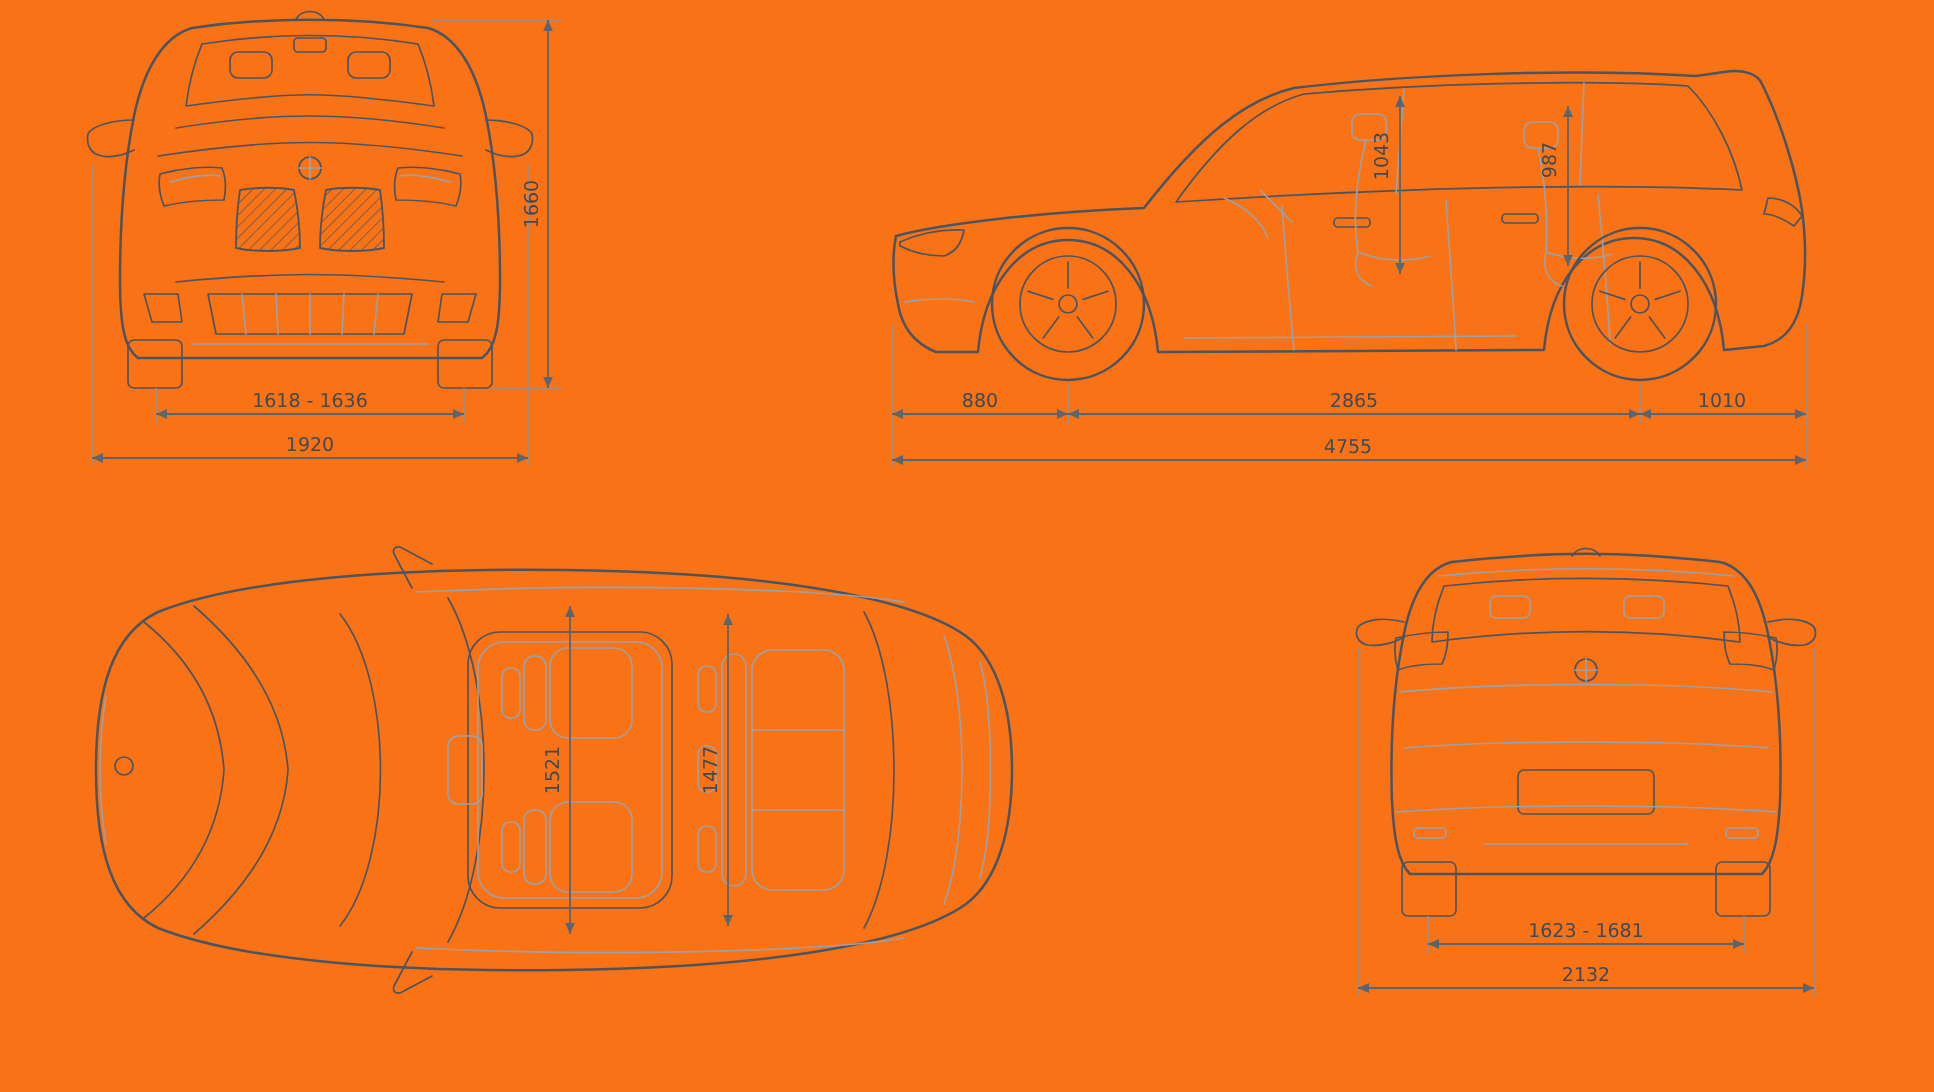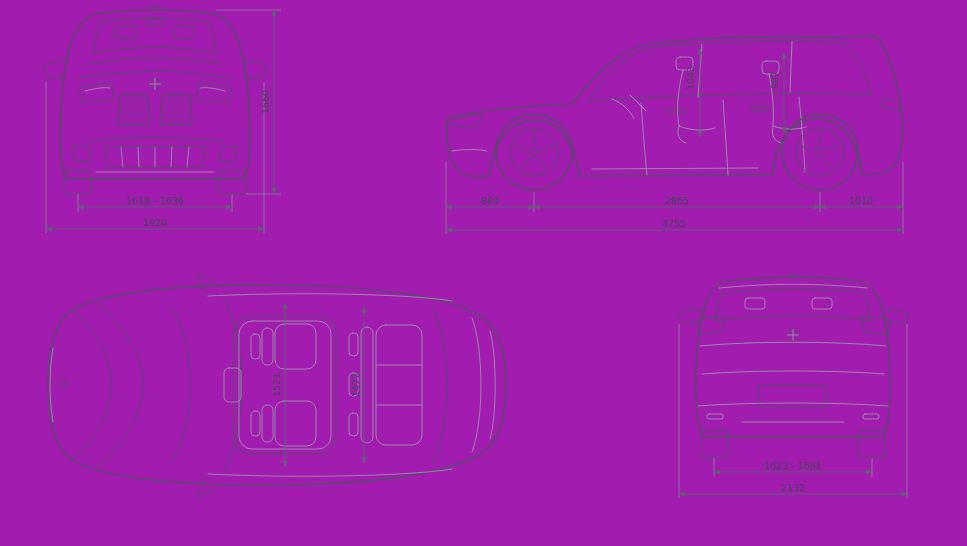--- a/index.html
+++ b/index.html
@@ -1,16 +1,16 @@
 <!DOCTYPE html>
 <html><head>
 <meta charset="utf-8">
 <style>
   html,body{margin:0;padding:0;background:#ffffff;}
-  .stage{position:relative;width:967px;height:546px;background:#a21caf;overflow:hidden;
+  .stage{position:relative;width:967px;height:546px;background:#f97316;overflow:hidden;
          font-family:"DejaVu Sans",sans-serif;}
   svg{position:absolute;left:0;top:0;}
   .outline{fill:none;stroke:#4b5560;stroke-width:1.25;stroke-linecap:round;stroke-linejoin:round;}
   .detail{fill:none;stroke:#4b5560;stroke-width:0.85;stroke-linecap:round;stroke-linejoin:round;}
   .light{fill:none;stroke:#99a2aa;stroke-width:0.8;stroke-linecap:round;stroke-linejoin:round;}
   .kidney{stroke:#4b5560;stroke-width:0.9;stroke-linejoin:round;}
   .dim{stroke:#5a6570;stroke-width:0.9;fill:none;
        marker-start:url(#arrow);marker-end:url(#arrow);}
   .ext{stroke:#8d959d;stroke-width:0.7;fill:none;}
   .dimtext{font-family:"DejaVu Sans",sans-serif;font-size:9.5px;fill:#3f4a54;}

